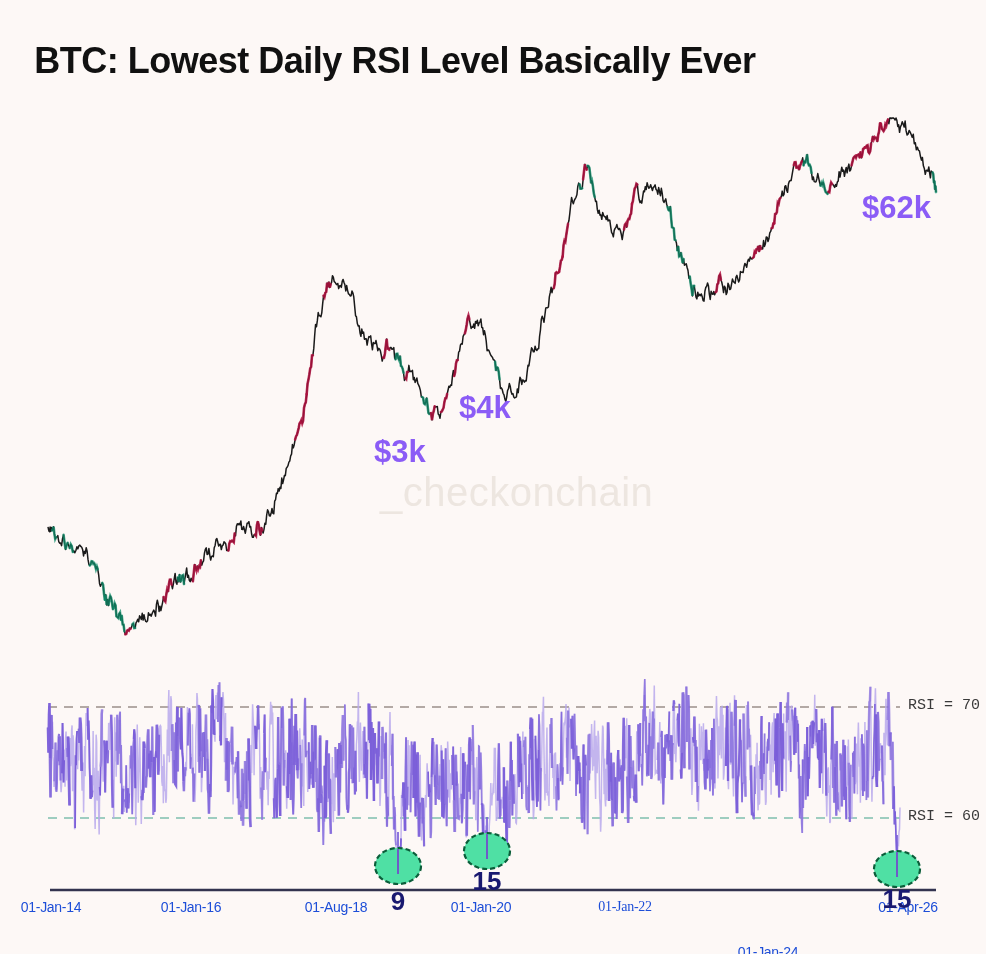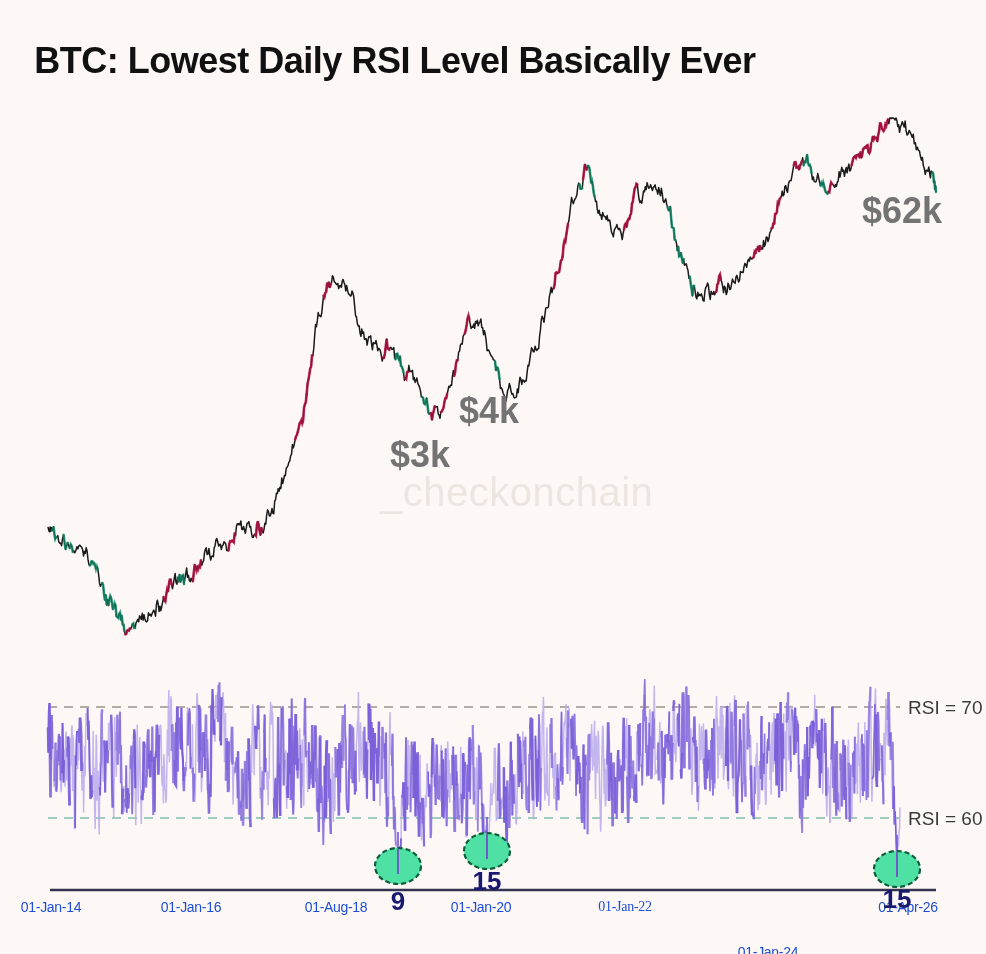--- a/index.html
+++ b/index.html
@@ -41,28 +41,28 @@
     font-size: 40px;
     color: #EDE6E0;
     letter-spacing: 0.5px;
     white-space: nowrap;
     user-select: none;
   }
   .price-annot {
     position: absolute;
     font-family: "Liberation Sans", sans-serif;
     font-weight: bold;
-    font-size: 36px;
-    color: #737373;
+    font-size: 31px;
+    color: #8b5cf6;
     white-space: nowrap;
   }
   .rsi-band-label {
     position: absolute;
-    font-family: Liberation Sans, sans-serif;
-    font-size: 19px;
+    font-family: Liberation Mono, monospace;
+    font-size: 15px;
     color: #3A3A3A;
     white-space: nowrap;
   }
   .xtick-label {
     position: absolute;
     font-family: "Liberation Sans", sans-serif;
     font-size: 14px;
     color: #1d4ed8;
     white-space: nowrap;
     transform: translateX(-50%);
@@ -412,21 +412,21 @@
         <ellipse cx="487" cy="851" rx="23" ry="18" fill="#4FE0A4" stroke="#0B5E3A" stroke-width="2.2" stroke-dasharray="5,3"></ellipse>
         <line x1="487" y1="834" x2="487" y2="859" stroke="#6F5BC8" stroke-width="2"></line>
         <ellipse cx="897" cy="869" rx="23" ry="18" fill="#4FE0A4" stroke="#0B5E3A" stroke-width="2.2" stroke-dasharray="5,3"></ellipse>
         <line x1="897" y1="852" x2="897" y2="877" stroke="#6F5BC8" stroke-width="2"></line>
       </g>
   </svg>
 
   <div class="watermark">_checkonchain</div>
 
   <div id="price-annot-layer">
-      <div class="price-annot" style="left: 374px; top: 434px; margin-left: 16px;">$3k</div>
+      <div class="price-annot" style="left: 374px; top: 434px;">$3k</div>
       <div class="price-annot" style="left: 459px; top: 390px;">$4k</div>
       <div class="price-annot" style="left: 862px; top: 190px;">$62k</div>
     </div>
   <div id="band-label-layer">
       <div class="rsi-band-label" style="left: 908px; top: 697px;">RSI = 70</div>
       <div class="rsi-band-label" style="left: 908px; top: 808px;">RSI = 60</div>
     </div>
   <div id="xtick-layer">
       <div class="xtick-label" style="left: 51px; top: 899px;">01-Jan-14</div>
       <div class="xtick-label" style="left: 191px; top: 899px;">01-Jan-16</div>

